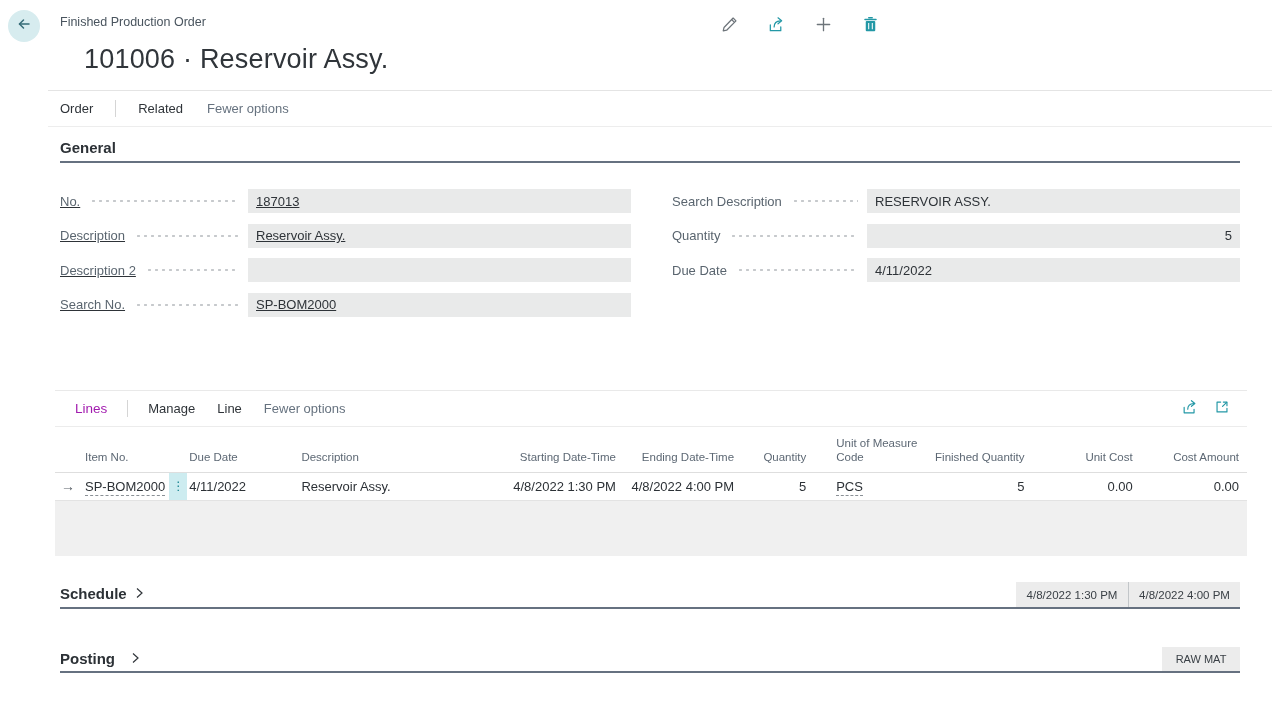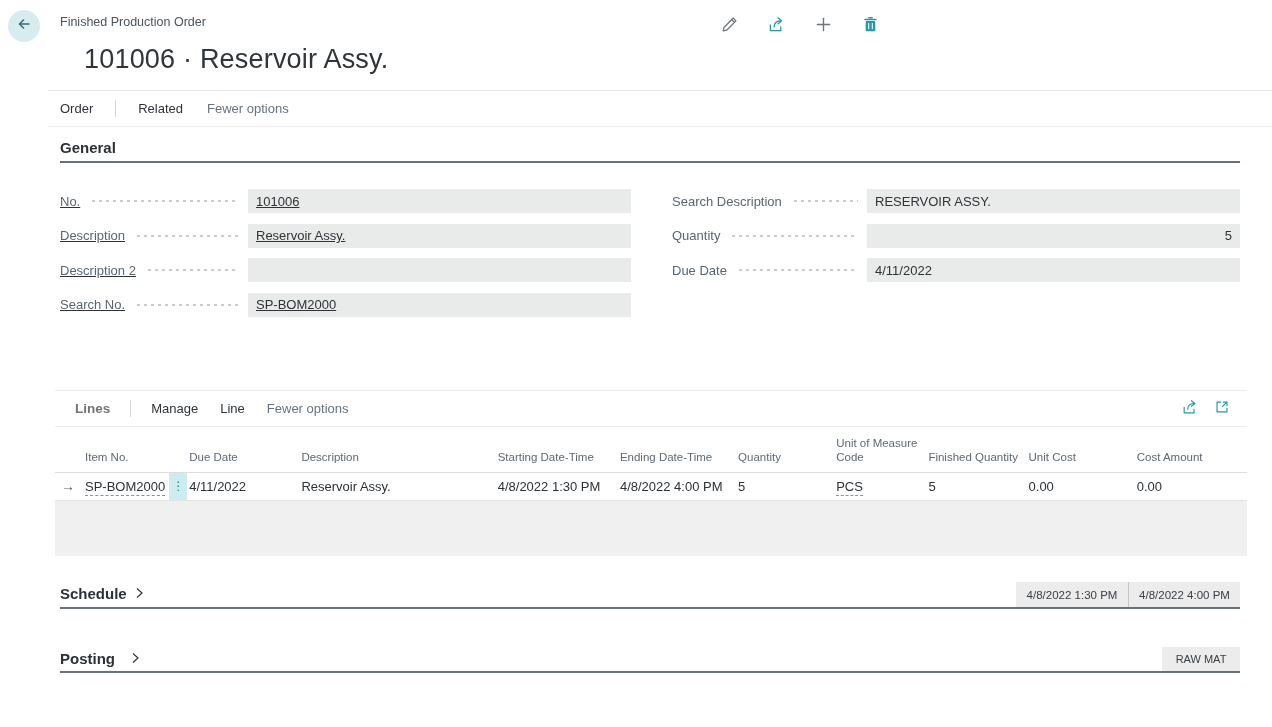--- a/index.html
+++ b/index.html
@@ -41,34 +41,34 @@
           padding:0 8px; font-size:13px; color:#2e3338; cursor:text; }
   .fields-left  .fbox { width:383px; }
   .fields-right .fbox { width:373px; }
   .fbox.num { justify-content:flex-end; }
 
   
   .lines-panel { position:absolute; left:55px; top:390px; width:1192px; height:166px;
                  border-top:1px solid #e9e9e9; background:#fff; overflow:hidden; }
   .panel-header { height:36px; display:flex; align-items:center; padding-left:20px; font-size:13px;
                   border-bottom:1px solid #ececec; }
-  .panel-title { font-size:13.5px; font-weight:700; color:#737373; }
+  .panel-title { font-size:13.5px; font-weight:400; color:#a21caf; }
   .panel-header .vdiv { margin:0 20px; }
   .ph-item { margin-right:22px; color:#2f3439; cursor:pointer; }
   .ph-muted { color:#66727f; cursor:pointer; }
   .panel-icons { margin-left:auto; margin-right:16px; display:flex; gap:13px; }
   .panel-icons .abtn { width:19px; height:19px; display:flex; align-items:center; justify-content:center; cursor:pointer; }
 
   table.grid { width:100%; border-collapse:collapse; table-layout:fixed; }
   .grid th { font-size:11.5px; font-weight:400; color:#5d6874; vertical-align:bottom;
              padding:0 2px 7px 2px; height:45px; text-align:left; line-height:1.2;
              border-bottom:1px solid #dedede; }
   .grid td { font-size:13px; color:#2c3136; height:28px; padding:0 2px;
              border-bottom:1px solid #e3e3e3; white-space:nowrap; overflow:hidden; }
-  .grid .ar { }
+  .grid .ar { text-align:right; }
   .grid .c-arrow { text-align:center; color:#575f66; font-size:14px; }
   .grid .c-item { padding-left:4px; }
   .grid td.c-dots { background:#cdecf0; text-align:center; color:#13818e; font-size:12px; cursor:pointer; }
   .grid .c-uom { padding-left:28px; }
   .grid .c-last { padding-right:8px; }
   .glink { border-bottom:1px dashed #8a9096; padding-bottom:1px; cursor:pointer; }
   .grid-filler { height:55px; background:#f0f0f0; }
 
   
   .sched-boxes { position:absolute; right:32px; top:582px; display:flex; }
@@ -151,21 +151,21 @@
   <div class="sec-head" style="top:139px;">
     <span>General</span>
   </div>
   <div class="sec-underline" style="top:161px;"></div>
 
   <div class="fields-left">
     <div class="frow">
       <span class="flabel">No.</span>
       <span class="leader"></span>
       <div class="fbox">
-          <span>101006</span>
+          <span>187013</span>
         </div>
     </div>
     <div class="frow">
       <span class="flabel">Description</span>
       <span class="leader"></span>
       <div class="fbox">
           <span>Reservoir Assy.</span>
         </div>
     </div>
     <div class="frow">

